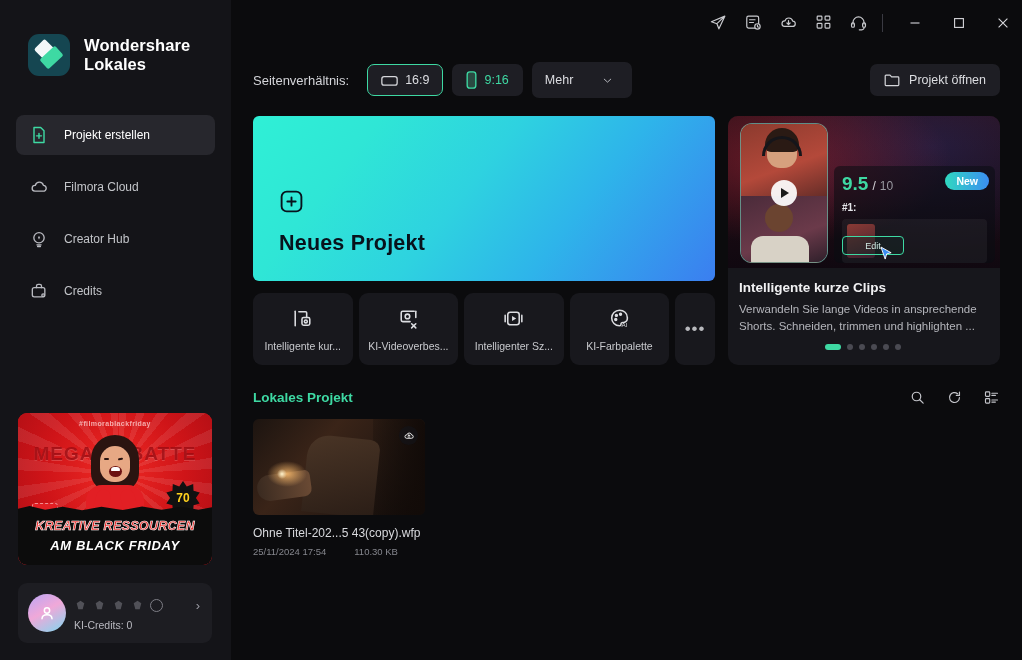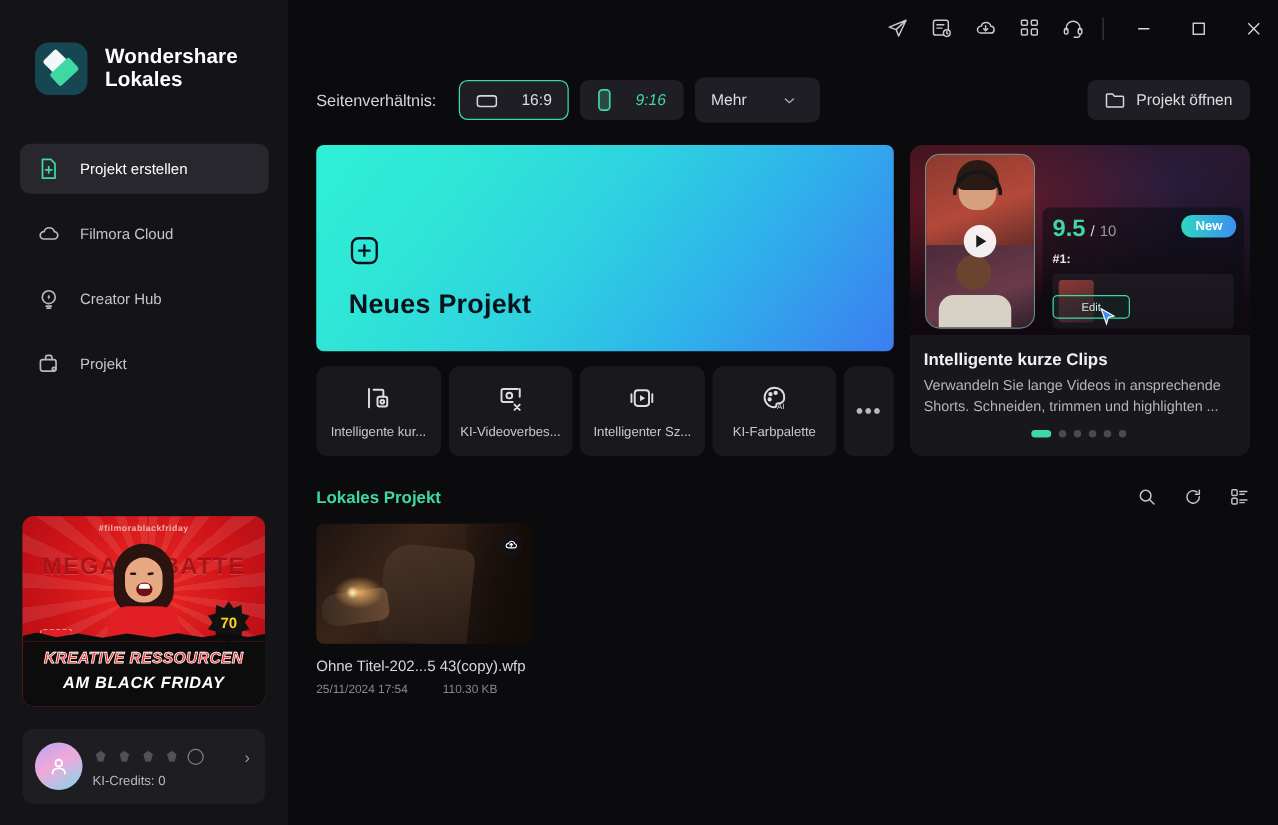--- a/index.html
+++ b/index.html
@@ -193,26 +193,26 @@
   .win-btn svg { width: 12px; height: 12px; }
 
   
   .aspect-row {
     display: flex; align-items: center; padding: 0 25px 0 22px;
     margin-top: 19px; height: 32px;
   }
   .aspect-label { font-size: 13px; color: #d4d5d9; margin-right: 18px; }
   .ratio-btn {
     height: 32px; min-width: 70px; border-radius: 7px; background: #1e1e24;
-    display: flex; align-items: center; justify-content: center; gap: 19px;
+    display: flex; align-items: center; justify-content: center; gap: 7px;
     font-size: 12.5px; color: #dcdde1; cursor: pointer; padding: 0 13px;
     margin-right: 9px; border: 1px solid transparent;
   }
   .ratio-btn.selected { border-color: #3ed9a3; }
-  .ratio-btn .rtext.green { color: #3ed9a3; font-style: italic; }
+  .ratio-btn .rtext.green { color: #3ed9a3; }
   .ratio-btn svg { flex-shrink: 0; }
   .more-btn {
     height: 36px; border-radius: 7px; background: #1e1e24;
     display: flex; align-items: center; gap: 28px; padding: 0 13px;
     font-size: 12.5px; color: #dcdde1; cursor: pointer; min-width: 100px;
   }
   .open-btn {
     margin-left: auto; height: 32px; border-radius: 7px; background: #1e1e24;
     display: flex; align-items: center; gap: 9px; padding: 0 14px;
     font-size: 12.5px; color: #dcdde1; cursor: pointer;
@@ -460,21 +460,21 @@
         <span>Creator Hub</span>
       </div>
       <div class="nav-item">
         <span class="nav-icon">
           <svg viewBox="0 0 24 24" fill="none" stroke="#b9bac0" stroke-width="1.6">
             <rect x="4" y="8" width="15" height="11" rx="2.2"></rect>
             <path d="M9 8V6a2 2 0 0 1 2-2h2a2 2 0 0 1 2 2v2" stroke-linecap="round"></path>
             <circle cx="17" cy="17" r="1.6"></circle>
           </svg>
         </span>
-        <span>Projekt</span>
+        <span>Credits</span>
       </div>
     </nav>
 
     <div class="promo-banner">
       <div class="promo-bg"></div>
       <div class="promo-rays"></div>
       <div class="promo-hash">#filmorablackfriday</div>
       <div class="promo-wordmark">MEGA RABATTE</div>
       <div class="promo-person">
         <div class="ph-hair"></div>

